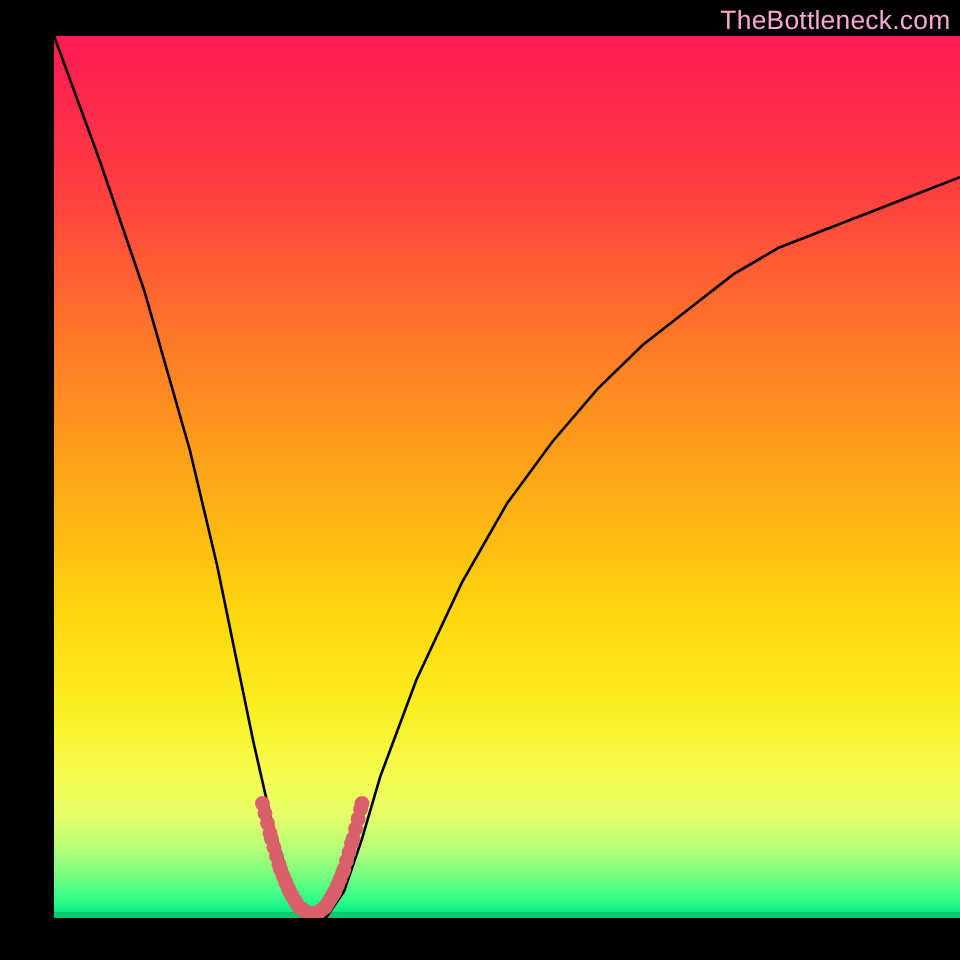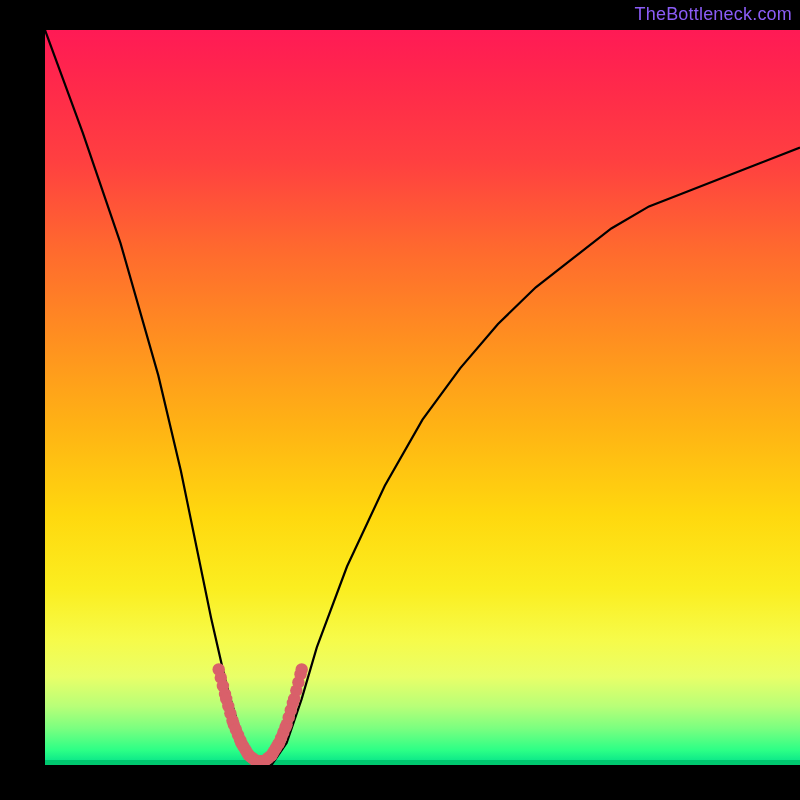--- a/index.html
+++ b/index.html
@@ -53,22 +53,22 @@
     left: 45px;
     top: 30px;
     width: 755px;
     height: 735px;
   }
   .watermark {
     position: absolute;
     top: 4px;
     right: 8px;
     font-family: Arial, Helvetica, sans-serif;
-    font-size: 18px;
-    color: #8b5cf6;
+    font-size: 22px;
+    color: #f9a8d4;
     letter-spacing: 0.2px;
     user-select: none;
   }
 </style>
 </head>
 <body>
 
 <div class="frame">
   <div class="plot-bg"></div>
   <div class="plot-green-strip"></div>

